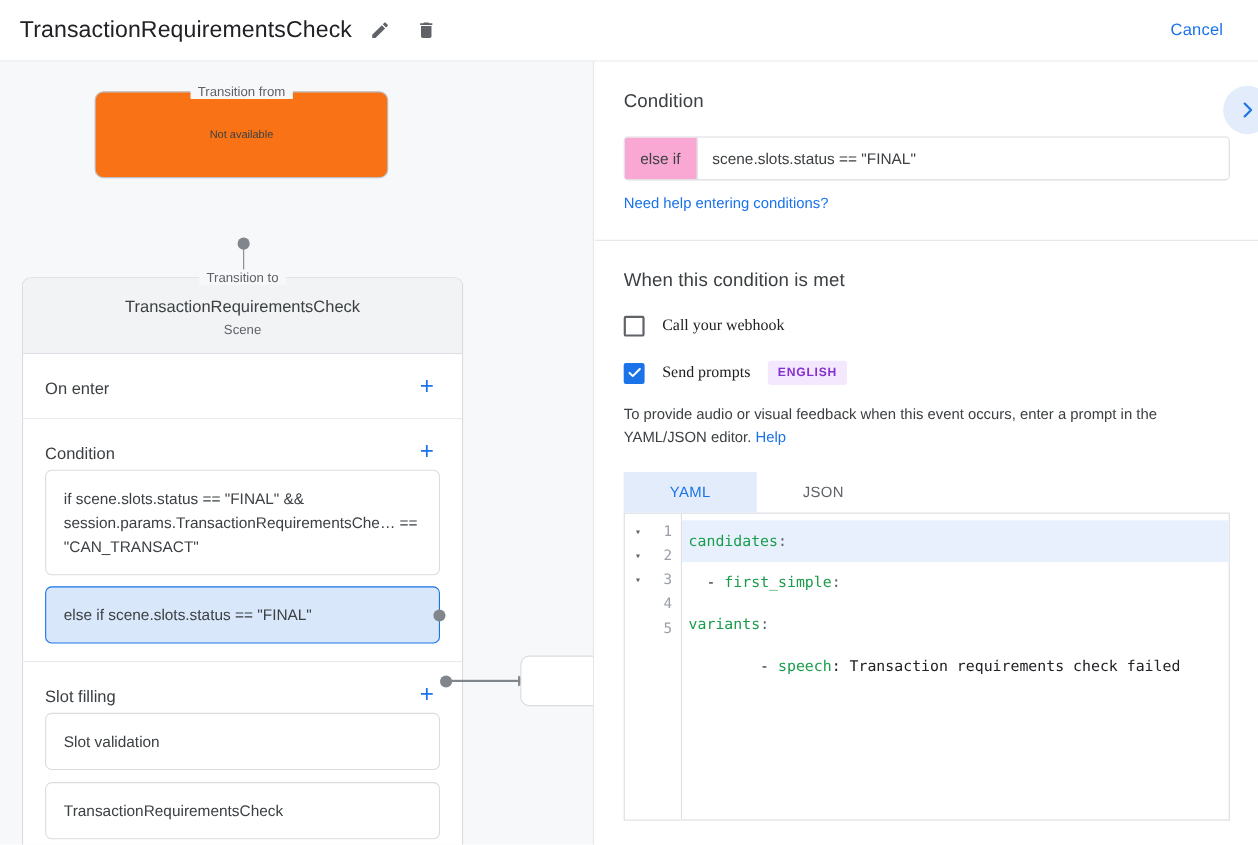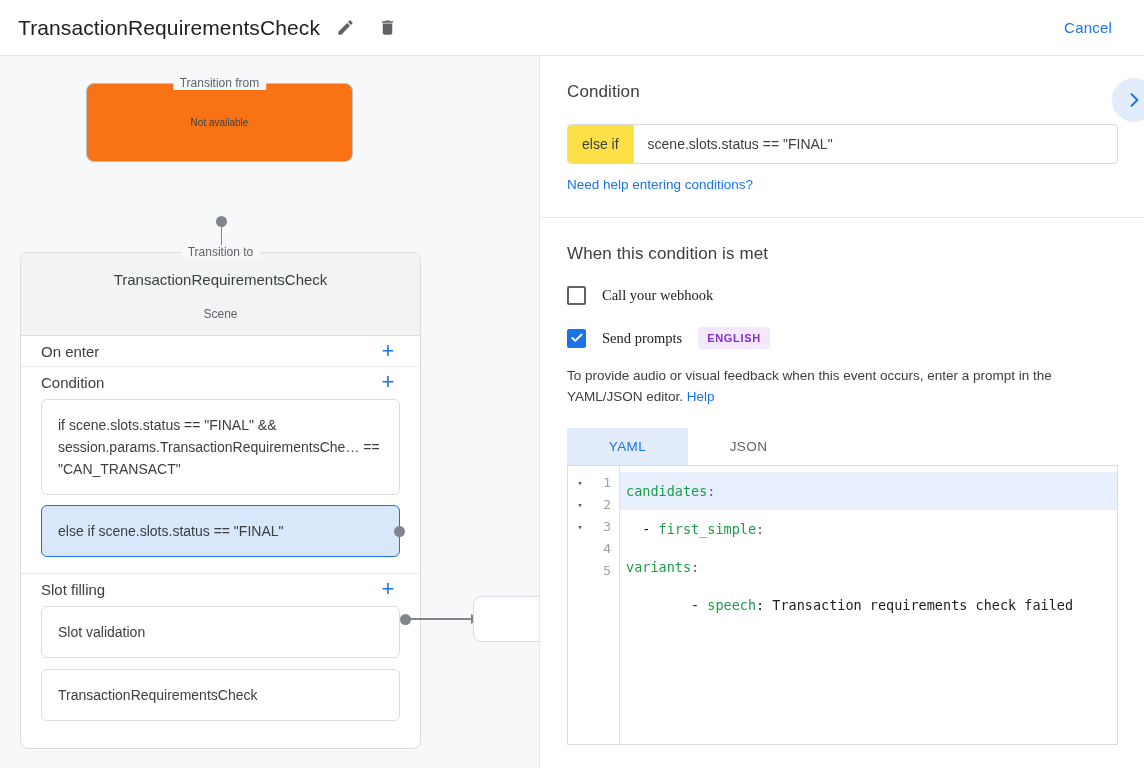--- a/index.html
+++ b/index.html
@@ -80,25 +80,25 @@
   #tto {
     left: 20px; top: 196px; width: 401px; background: #fff;
     border: 1px solid #dadce0; border-radius: 8px; padding: 0; overflow: visible;
   }
   #tto .legend { background: #f7f8fa; }
   .scene-head {
     background: #f1f3f4; border-radius: 7px 7px 0 0; padding: 18px 0 14px;
     text-align: center; border-bottom: 1px solid #dadce0;
   }
   .scene-name { font-size: 15px; color: #3c4043; }
-  .scene-sub { font-size: 12px; color: #5f6368; margin-top: 19px; }
+  .scene-sub { font-size: 12px; color: #5f6368; margin-top: 5px; }
 
   .section-row {
-    display: flex; align-items: center; justify-content: space-between;
-    padding: 4px 20px; border-bottom: 1px solid #e8eaed;
+    display: flex; align-items: flex-end; justify-content: space-between;
+    padding: 18px 20px; border-bottom: 1px solid #e8eaed;
   }
   .section-title { font-size: 15px; color: #3c4043; }
   .plus-btn {
     color: #1a73e8; font-size: 22px; line-height: 1; cursor: pointer;
     width: 24px; text-align: center; font-weight: 300;
   }
   .section-body { padding: 0 20px 16px; }
   .cond-card {
     border: 1px solid #dadce0; border-radius: 6px; background: #fff;
     padding: 14px 16px; font-size: 14px; color: #3c4043; line-height: 1.58;
@@ -147,21 +147,21 @@
   .expand-btn {
     position: absolute; right: -12px; top: 22px; width: 44px; height: 44px;
     background: #e3ecfb; border-radius: 50%;
     display: flex; align-items: center; justify-content: center; cursor: pointer;
   }
   .cond-input-row {
     display: flex; border: 1px solid #dadce0; border-radius: 4px; overflow: hidden;
     height: 40px; background: #fff;
   }
   .cond-prefix {
-    background: #fde047; border-right: 1px solid #dadce0;
+    background: #f9a8d4; border-right: 1px solid #dadce0;
     display: flex; align-items: center; padding: 0 14px;
     font-size: 14px; color: #3c4043; white-space: nowrap;
   }
   .cond-value {
     flex: 1; display: flex; align-items: center; padding: 0 14px;
     font-size: 14px; color: #3c4043;
   }
   .help-link {
     display: inline-block; margin-top: 13px;
     color: #1a73e8; font-size: 13.5px; cursor: pointer;

